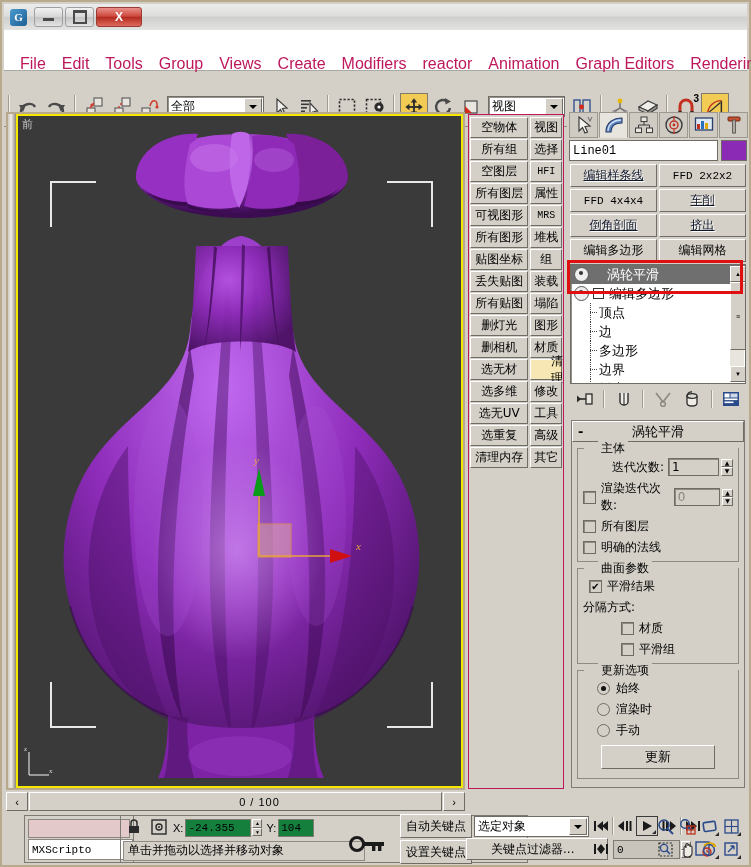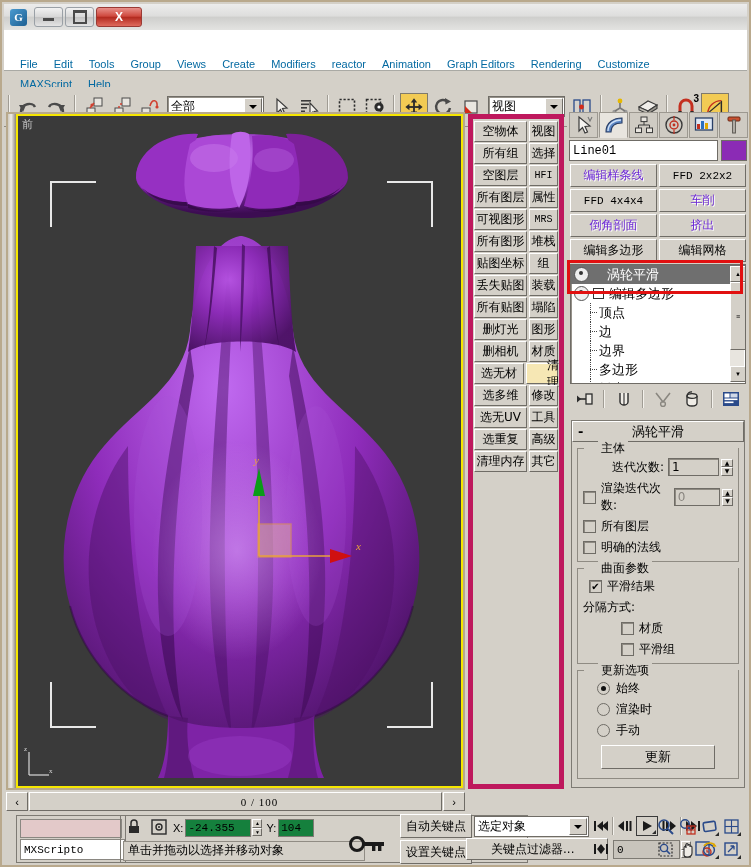--- a/index.html
+++ b/index.html
@@ -30,21 +30,21 @@
     font-size:10px;color:#333;}
   .wbtn.close{width:44px;border-color:#9a3a34;color:#fff;font-weight:bold;font-size:12px;
     background:linear-gradient(to bottom,#e8908a,#cf4a3f 45%,#b32b20 52%,#df6a5d);}
   .wbtn .minglyph{display:block;width:11px;height:3px;background:#4a4a4a;margin-top:5px;}
   .wbtn .maxglyph{display:block;width:10px;height:9px;border:2px solid #4a4a4a;border-top-width:3px;}
 
   
   .menubar{position:absolute;left:2px;top:28px;width:743px;height:40px;
     background:#fff;border-bottom:1px solid #a9a9a4;}
   .menurow{display:flex;align-items:center;height:20px;padding-left:8px;}
-  .menu-item{font-size:11px;padding:1px 8px;color:#0369a1;white-space:nowrap;margin-top:48px;}
+  .menu-item{font-size:16px;padding:1px 8px;color:#be185d;white-space:nowrap;margin-top:48px;}
 
   
   .maintoolbar{position:absolute;left:2px;top:85px;width:743px;height:39px;
     background:#d4d0c8;border-bottom:1px solid #908c84;display:flex;align-items:center;}
   .tbtn{width:26px;height:26px;margin:0 1px;display:flex;align-items:center;
     justify-content:center;position:relative;}
   .tbtn.active{background:#f2cb54;border:1px solid #7f7a6c;}
   .tsep{width:1px;height:24px;background:#a09c94;border-right:1px solid #f3f1ec;margin:0 4px;}
   .tcombo{width:92px;height:19px;background:#fff;border:1px solid #6f6c66;
     display:flex;align-items:center;font-size:12px;padding-left:3px;margin:0 3px;
@@ -80,27 +80,27 @@
 
   
   .trackbar{position:absolute;left:4px;top:790px;width:459px;height:19px;
     background:#d4d0c8;display:flex;align-items:center;}
   .tb-arrow{width:20px;height:17px;background:#d4d0c8;border:1px solid #fff;
     border-right-color:#6f6c66;border-bottom-color:#6f6c66;display:flex;
     align-items:center;justify-content:center;font-size:11px;}
   .tb-slider{flex:1;height:17px;margin:0 1px;background:#d4d0c8;
     border:1px solid #fff;border-right-color:#6f6c66;border-bottom-color:#6f6c66;
     display:flex;align-items:center;justify-content:center;
-    font-family:Liberation Serif, serif;font-size:11px;
+    font-family:Liberation Sans, sans-serif;font-size:11px;
     letter-spacing:1px;padding-left:48px;}
 
   
   .statusarea{position:absolute;left:2px;top:811px;width:743px;height:52px;
     background:#d4d0c8;}
-  .ms-box{position:absolute;left:12px;top:2px;width:108px;height:46px;
+  .ms-box{position:absolute;left:20px;top:2px;width:108px;height:46px;
     border:1px solid #7d7a73;background:#d4d0c8;}
   .ms-pink{position:absolute;left:3px;top:3px;width:100px;height:17px;background:#e3c9c9;
     border:1px solid #8a8781;}
   .ms-entry{position:absolute;left:3px;top:23px;width:100px;height:19px;background:#fff;
     border:1px solid #8a8781;display:flex;align-items:center;padding-left:3px;
     font-family:"Liberation Mono","DejaVu Sans Mono",monospace;font-size:11px;}
   .status-strip{position:absolute;left:116px;top:2px;width:406px;height:46px;
     border:1px solid #7d7a73;}
   .coord-row{position:absolute;left:0;top:0;height:23px;display:flex;align-items:center;}
   .prompt-row{position:absolute;left:2px;top:24px;height:21px;display:flex;align-items:center;}
@@ -129,21 +129,21 @@
     border-bottom-color:#6f6c66;display:flex;align-items:center;padding-left:22px;font-size:12px;}
   .playrow{position:absolute;left:640px;top:0;display:flex;align-items:center;}
   .nav-btn{width:22px;height:22px;display:flex;align-items:center;justify-content:center;
     position:relative;font-size:10px;}
   .framefield{width:62px;height:17px;background:#c8c4bc;border:1px solid #7d7a73;
     display:flex;align-items:center;padding-left:3px;font-size:11px;
     font-family:"Liberation Mono","DejaVu Sans Mono",monospace;}
 
   
   .macropanel{position:absolute;left:466px;top:112px;width:96px;height:675px;
-    background:#d4d0c8;border:5px solid #be185d;box-sizing:border-box;padding:2px 1px;}
+    background:#d4d0c8;border:1px solid #be185d;box-sizing:border-box;padding:2px 1px;}
   .mrow{display:flex;margin-bottom:1px;}
   .mbtn{background:#d4d0c8;border:1px solid #fff;border-right-color:#6f6c66;
     border-bottom-color:#6f6c66;display:flex;align-items:center;justify-content:center;
     height:21px;font-size:12px;box-sizing:border-box;}
   .mbtn.wide{width:59px;margin-right:2px;}
   .mbtn.narrow{width:32px;}
   .mbtn.hl{background:#f6e7b4;padding-left:22px;}
   .mbtn.mono{font-family:"Liberation Mono","DejaVu Sans Mono",monospace;font-size:10px;}
 
   
@@ -162,21 +162,21 @@
     display:flex;align-items:center;padding-left:4px;font-size:14px;position:relative;}
   .modlist .arrow{position:absolute;right:1px;top:1px;width:18px;height:18px;
     background:#d4d0c8;border:1px solid #fff;border-right-color:#6f6c66;
     border-bottom-color:#6f6c66;display:flex;align-items:center;justify-content:center;}
   .modbtns{margin:3px 3px 0 3px;}
   .mbrow{display:flex;margin-bottom:2px;}
   .mbcell{flex:1;height:21px;background:#d4d0c8;border:1px solid #fff;
     border-right-color:#6f6c66;border-bottom-color:#6f6c66;display:flex;
     align-items:center;justify-content:center;font-size:12px;}
   .mbcell:first-child{margin-right:2px;}
-  .mbcell.dis{color:#6d28d9;text-shadow:1px 1px 0 #fff;}
+  .mbcell.dis{color:#0f172a;text-shadow:1px 1px 0 #fff;text-decoration:underline;}
   .mbcell.mono{font-family:"Liberation Mono","DejaVu Sans Mono",monospace;font-size:11px;}
 
   .stackwrap{position:relative;margin:2px 3px 0 3px;}
   .stacklist{height:118px;background:#fff;border:1px solid #6f6c66;
     box-shadow:inset 1px 1px 0 #96928a;position:relative;overflow:hidden;}
   .srow{display:flex;align-items:center;height:19px;font-size:13px;padding-left:3px;}
   .srow.sel{background:#6f6f6f;color:#fff;}
   .sbulb{width:13px;height:13px;border-radius:50%;border:1px solid #555;
     background:#eee;margin-right:4px;flex:none;position:relative;}
   .sbulb:after{content:"";position:absolute;left:4px;top:3px;width:4px;height:4px;
@@ -262,24 +262,20 @@
         <div class="menu-item">Group</div>
         <div class="menu-item">Views</div>
         <div class="menu-item">Create</div>
         <div class="menu-item">Modifiers</div>
         <div class="menu-item">reactor</div>
         <div class="menu-item">Animation</div>
         <div class="menu-item">Graph Editors</div>
         <div class="menu-item">Rendering</div>
         <div class="menu-item">Customize</div>
       </div>
-    <div class="menurow" id="menu-row-2">
-        <div class="menu-item">MAXScript</div>
-        <div class="menu-item">Help</div>
-      </div>
   </div>
 
   <div class="maintoolbar">
     <div class="tsep"></div>
     <div class="tbtn">
       <svg width="22" height="22" viewBox="0 0 22 22">
           <path d="M4 16 C4 7,16 6,18 11" stroke="#4a4a4a" stroke-width="2.4" fill="none"></path>
           <path d="M2 9 L6 16 L9 9 Z" fill="#4a4a4a"></path>
         </svg>
     </div>
@@ -882,22 +878,22 @@
             <span style="display: inline-block; width: 14px; flex: 0 0 auto;"></span>
             <span>涡轮平滑</span>
           </div>
           <div class="srow zh">
             <span class="sbulb"></span>
             <span class="sbox">-</span>
             <span>编辑多边形</span>
           </div>
           <div class="subrow zh">顶点</div>
           <div class="subrow zh">边</div>
+          <div class="subrow zh">多边形</div>
           <div class="subrow zh">边界</div>
-          <div class="subrow zh">多边形</div>
           <div class="subrow zh">元素</div>
           <div class="stack-sb">
           <div class="sb-btn">
               <span class="tiny-arrow">▲</span>
             </div>
           <div class="sb-thumb">
               <span style="font-size:7px;">≡</span>
             </div>
           <div class="sb-btn" style="position:absolute;bottom:0;">
               <span class="tiny-arrow">▼</span>

